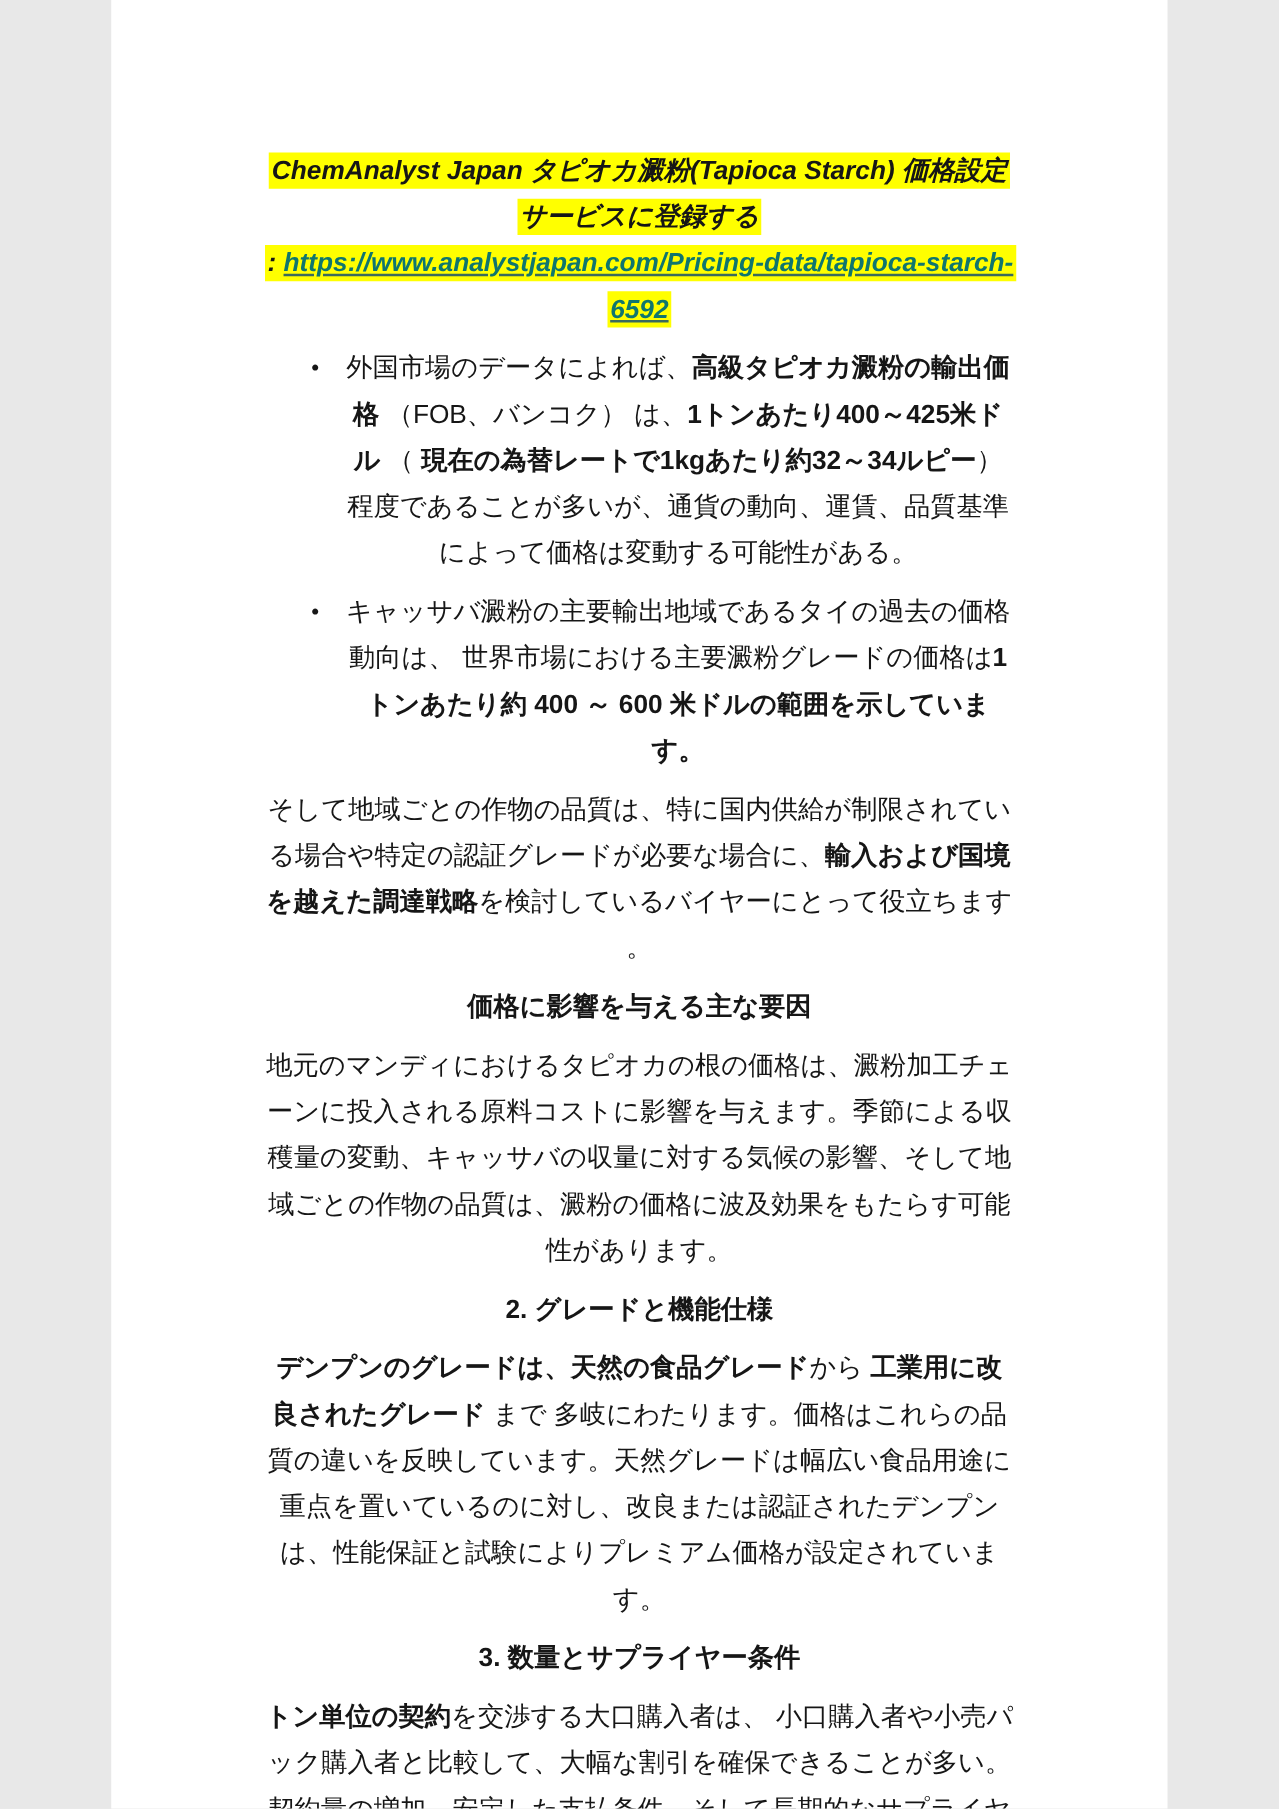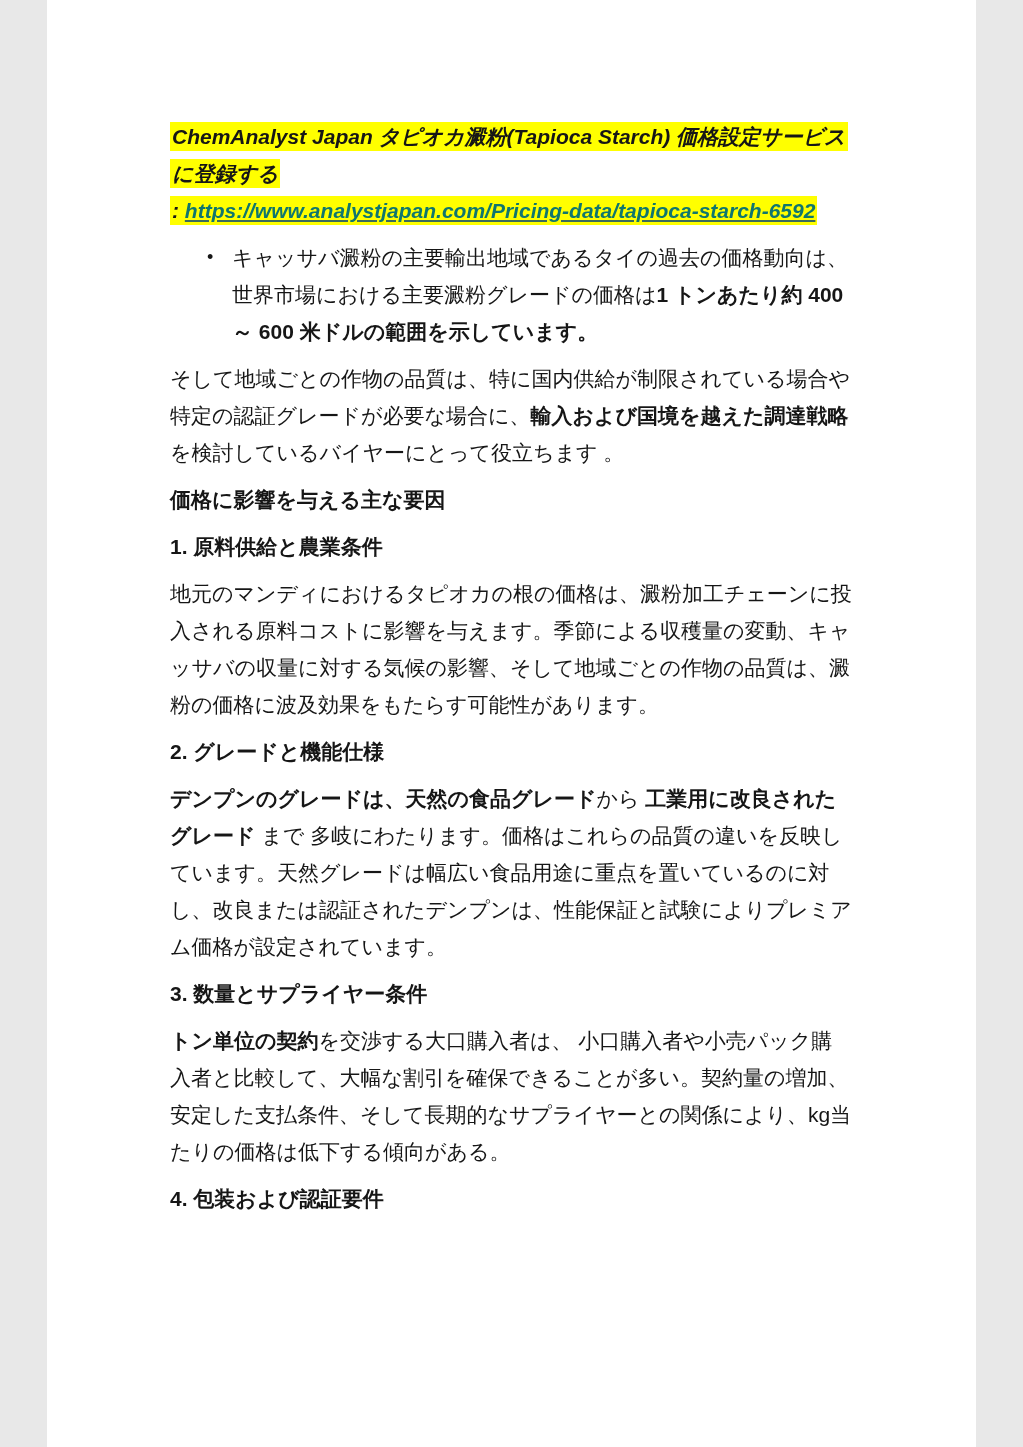--- a/index.html
+++ b/index.html
@@ -1,28 +1,29 @@
 <!DOCTYPE html>
 <html lang="ja"><head>
 <meta charset="utf-8">
 <style>
   html, body { margin: 0; padding: 0; background: #e8e8e8; }
   .page {
     position: relative;
-    width: 929px;
+    width: 845px;
     height: 1447px;
     margin: 0 auto;
     background: #ffffff;
     box-sizing: border-box;
     padding: 118px 123px 40px 123px;
     overflow: hidden;
     font-family: "Liberation Sans", "DejaVu Sans", sans-serif;
     color: #161616;
     font-size: 21px;
     line-height: 37px;
+    text-align: center;
   }
   p, h2, h3, ul { margin: 0 0 10px 0; padding: 0; font-size: 21px; line-height: 37px; }
   h2, h3 { font-weight: 700; }
   .b { font-weight: 700; }
   .title-para { font-weight: 700; font-style: italic; }
   .hl { background: #ffff00; padding: 3px 2px; box-decoration-break: clone; -webkit-box-decoration-break: clone; }
   a.doc-link {
     color: #0f766e;
     text-decoration: underline;
     text-decoration-color: #3a6b5c;
@@ -47,28 +48,28 @@
 <body>
 
 <div class="page">
 
   <p class="title-para"><span class="hl"><span>ChemAnalyst Japan タピオカ澱粉(Tapioca Starch) 価格設定サービスに登録する</span></span><br>
   <span class="hl"><span>: </span><a class="doc-link">https://www.analystjapan.com/Pricing-data/tapioca-starch-6592</a></span></p>
 
 
 
   <ul class="bullets">
+    <li><span>外国市場のデータによれば、</span><span class="b">高級タピオカ澱粉の輸出価格</span><span> （FOB、バンコク） は、</span><span class="b">1トンあたり400～425米ドル</span><span> （ </span><span class="b">現在の為替レートで1kgあたり約32～34ルピー</span><span>）程度であることが多いが、通貨の動向、運賃、品質基準によって価格は変動する可能性がある。</span></li>
     <li><span>キャッサバ澱粉の主要輸出地域であるタイの過去の価格動向は、 世界市場における主要澱粉グレードの価格は</span><span class="b">1 トンあたり約 400 ～ 600 米ドルの範囲を示しています。</span></li>
   </ul>
 
   <p><span>そして地域ごとの作物の品質は、特に国内供給が制限されている場合や特定の認証グレードが必要な場合に、</span><span class="b">輸入および国境を越えた調達戦略</span><span>を検討しているバイヤーにとって役立ちます 。</span></p>
 
   <h2>価格に影響を与える主な要因</h2>
 
-  <h3>1. 原料供給と農業条件</h3>
   <p>地元のマンディにおけるタピオカの根の価格は、澱粉加工チェーンに投入される原料コストに影響を与えます。季節による収穫量の変動、キャッサバの収量に対する気候の影響、そして地域ごとの作物の品質は、澱粉の価格に波及効果をもたらす可能性があります。</p>
 
   <h3>2. グレードと機能仕様</h3>
   <p><span class="b">デンプンのグレードは、天然の食品グレード</span><span>から </span><span class="b">工業用に改良されたグレード</span><span> まで 多岐にわたります。価格はこれらの品質の違いを反映しています。天然グレードは幅広い食品用途に重点を置いているのに対し、改良または認証されたデンプンは、性能保証と試験によりプレミアム価格が設定されています。</span></p>
 
   <h3>3. 数量とサプライヤー条件</h3>
   <p><span class="b">トン単位の契約</span><span>を交渉する大口購入者は、 小口購入者や小売パック購入者と比較して、大幅な割引を確保できることが多い。契約量の増加、安定した支払条件、そして長期的なサプライヤーとの関係により、kg当たりの価格は低下する傾向がある。</span></p>
 
   <h3>4. 包装および認証要件</h3>
   <p></p>

